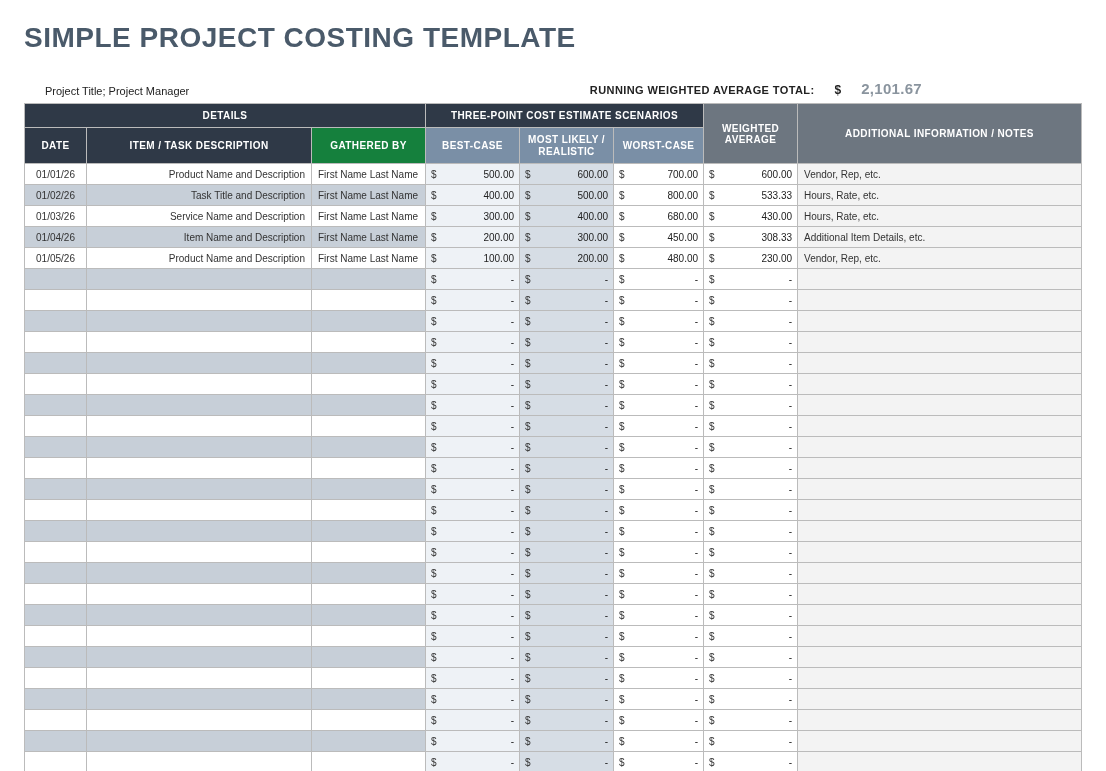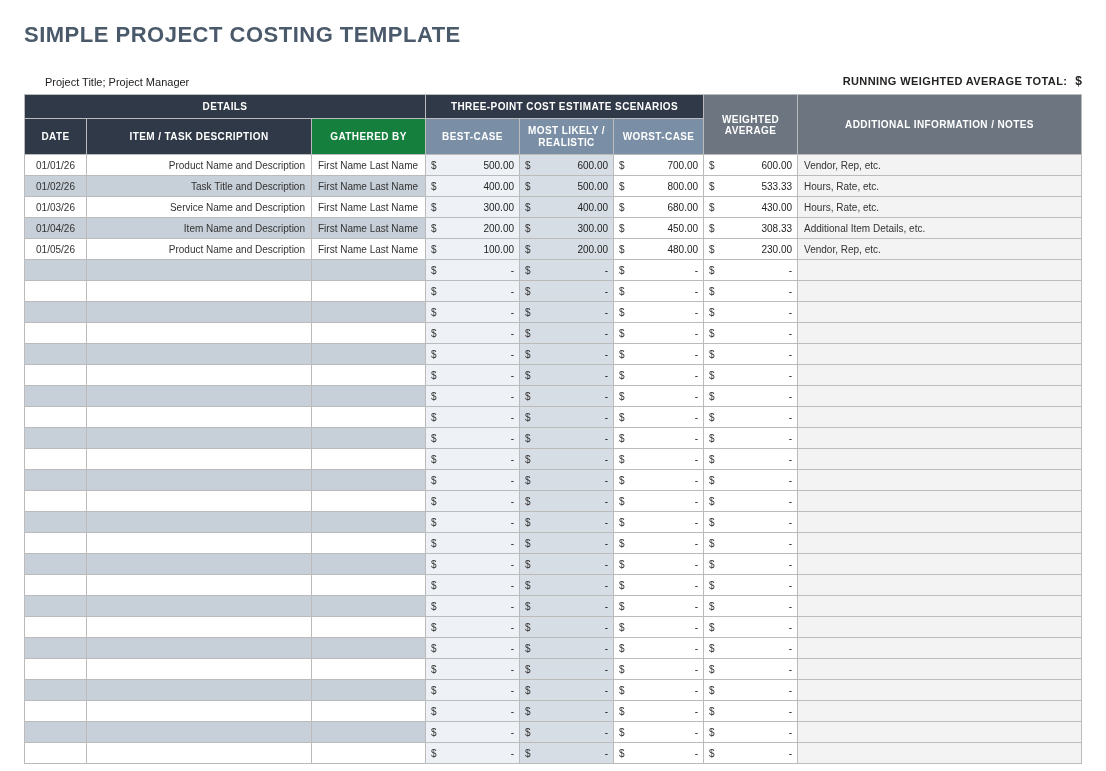--- a/index.html
+++ b/index.html
@@ -5,35 +5,35 @@
   * { box-sizing: border-box; }
   body {
     margin: 0;
     padding: 20px 24px;
     font-family: Arial, Helvetica, sans-serif;
     background: #fff;
     color: #333;
     width: 1106px;
   }
   .title {
-    font-size: 22px;
+    font-size: 28px;
     font-weight: bold;
     color: #4a5a6a;
     letter-spacing: 0.5px;
     margin: 2px 0 26px 0;
   }
   .subhead {
     display: flex;
     justify-content: space-between;
     align-items: flex-end;
     font-size: 11px;
     margin-bottom: 6px;
   }
   .subhead .left { color: #222; padding-left: 21px; }
-  .subhead .right { display: flex; align-items: baseline; gap: 8px; }
+  .subhead .right { display: flex; align-items: baseline; gap: 20px; }
   .subhead .rlabel { font-weight: bold; letter-spacing: 0.4px; color:#222;}
   .subhead .dollar { font-weight: bold; font-size: 12px; color:#222;}
   .subhead .total {
     font-size: 15px;
     font-weight: bold;
     color: #8a949e;
     letter-spacing: 0.3px;
     padding-right: 160px;
   }
   table {
@@ -113,20 +113,21 @@
 </head>
 <body>
 
 <div class="title">SIMPLE PROJECT COSTING TEMPLATE</div>
 
 <div class="subhead">
   <div class="left">Project Title; Project Manager</div>
   <div class="right">
     <span class="rlabel">RUNNING WEIGHTED AVERAGE TOTAL:</span>
     <span class="dollar">$</span>
+    <span class="total">2,101.67</span>
   </div>
 </div>
 
 <table>
   <colgroup>
     <col class="c-date">
       <col class="c-item">
       <col class="c-gath">
     <col class="c-best">
       <col class="c-most">

